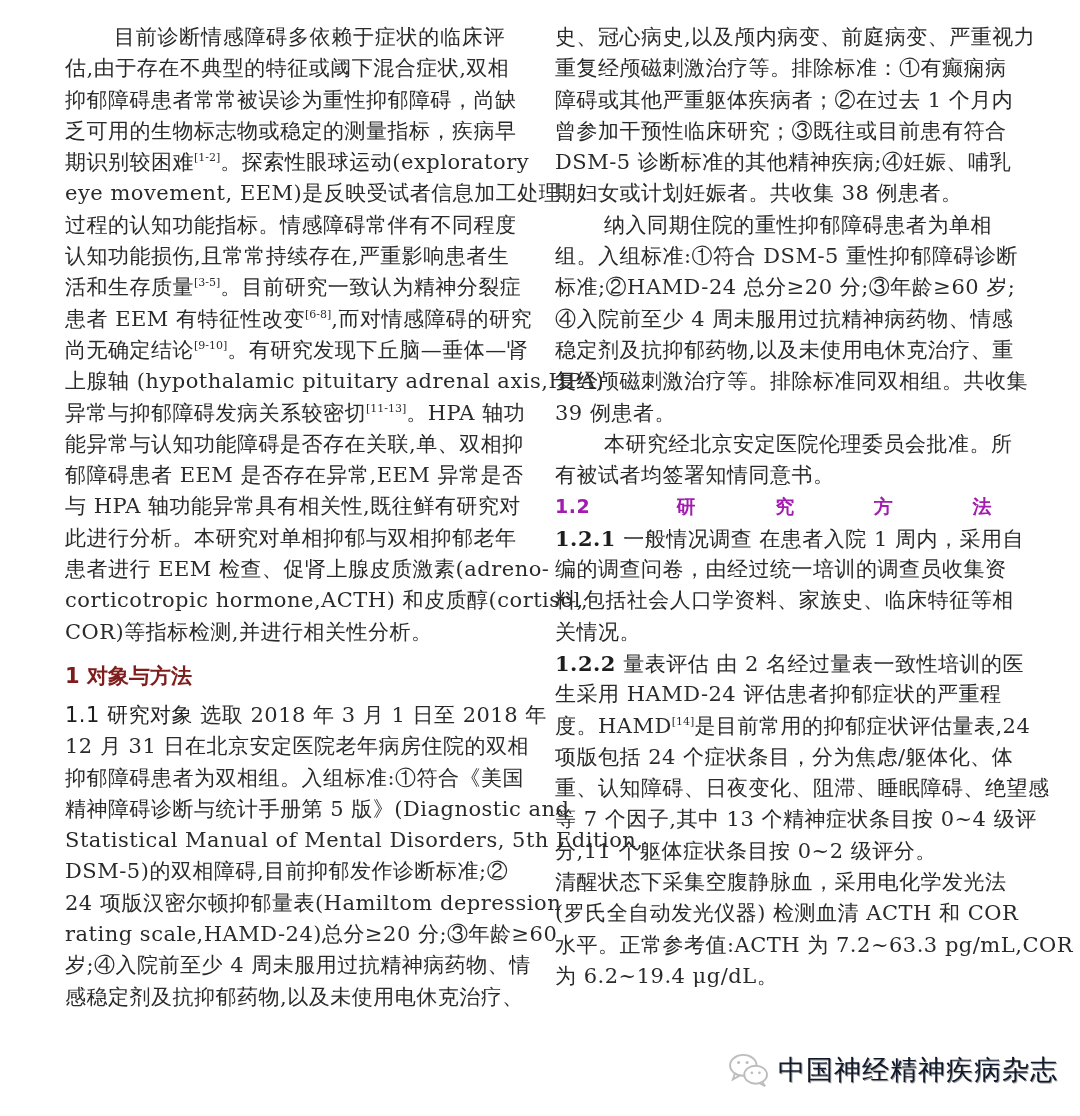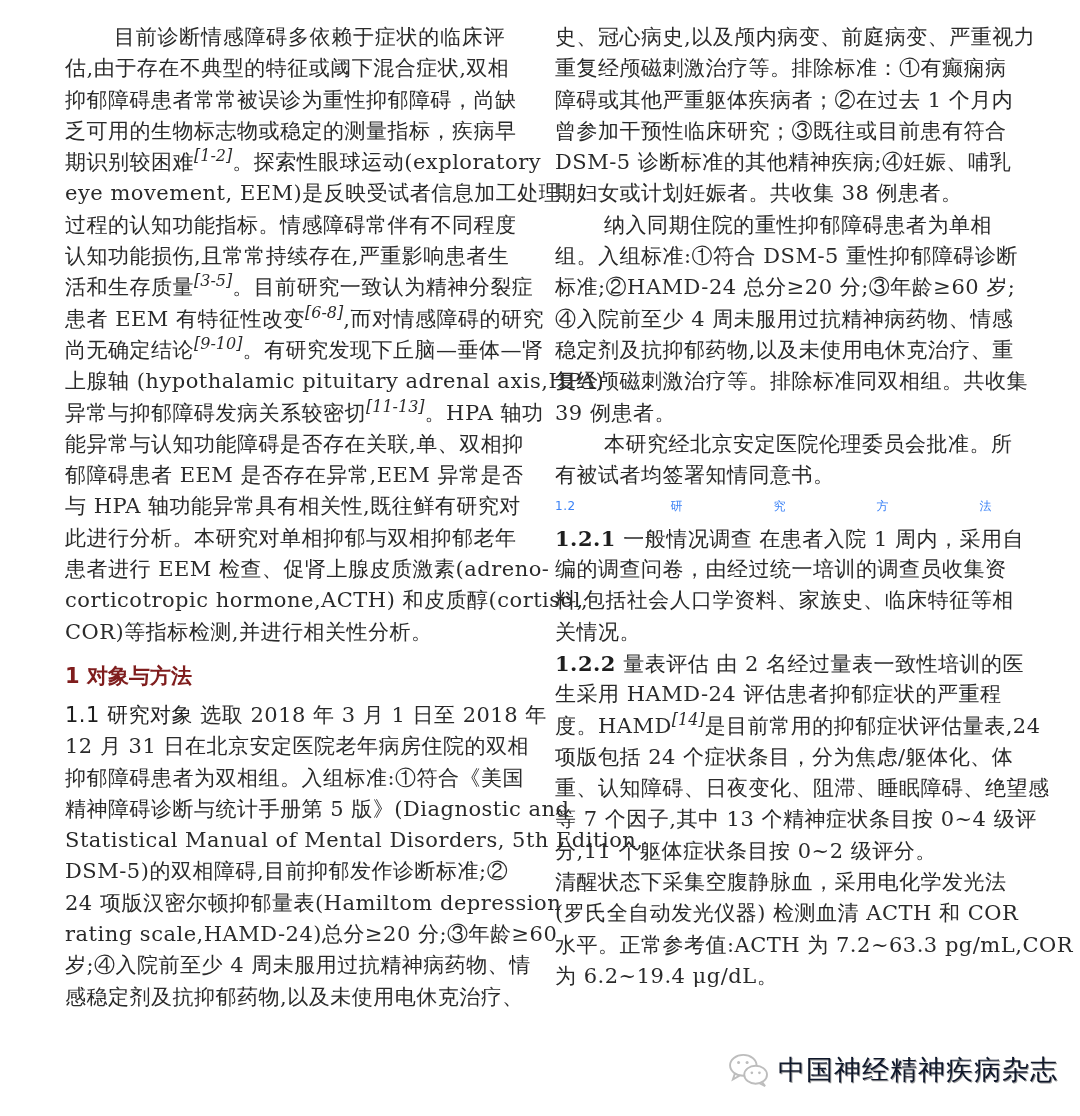--- a/index.html
+++ b/index.html
@@ -7,24 +7,24 @@
          font-family: "DejaVu Serif", "Liberation Serif", serif; color: #2a2a2a; }
   .col { position: absolute; top: 22px; width: 440px; }
   .col.left { left: 65px; }
   .col.right { left: 555px; width: 437px; top: 22px; }
   .line { height: 31.3px; line-height: 31.3px; font-size: 21px; white-space: nowrap;
           text-align: justify; text-align-last: justify; overflow: visible; letter-spacing: 0.5px; }
   .line.last { text-align-last: left; }
   .line.indent { padding-left: 49px; }
   .h1 { font-family: "DejaVu Sans", "Liberation Sans", sans-serif; font-weight: bold; font-size: 21px;
         height: 44px; line-height: 44px; margin-top: 6px; margin-bottom: 2px; color: #7f1d1d; }
-  .h2 { font-family: "DejaVu Sans", "Liberation Sans", sans-serif; font-weight: normal; font-size: 12px; color: #3b82f6; }
+  .h2 { font-family: "DejaVu Sans", "Liberation Sans", sans-serif; font-weight: bold; font-size: 19px; color: #a21caf; }
   .lbl { font-family: "DejaVu Sans", "Liberation Sans", sans-serif; font-weight: normal; color: #1e1e1e; }
   .num { font-weight: bold; font-family: "DejaVu Serif", serif; }
-  sup { font-size: 16px; line-height: 0; vertical-align: 8px; letter-spacing: 0; font-style: italic; }
+  sup { font-size: 11px; line-height: 0; vertical-align: 8px; letter-spacing: 0; }
   .watermark { position: absolute; left: 728px; top: 1050px; height: 40px; display: flex; align-items: center;
                color: #0f172a; font-family: "DejaVu Sans", "Liberation Sans", sans-serif; font-size: 27px; letter-spacing: 1px;
                text-shadow: 1px 1px 0 #9a9a9a; }
   .wm-icon { width: 42px; height: 36px; margin-right: 8px; }
 </style>
 </head>
 <body>
 
 <div class="col left">
   <div id="intro">

